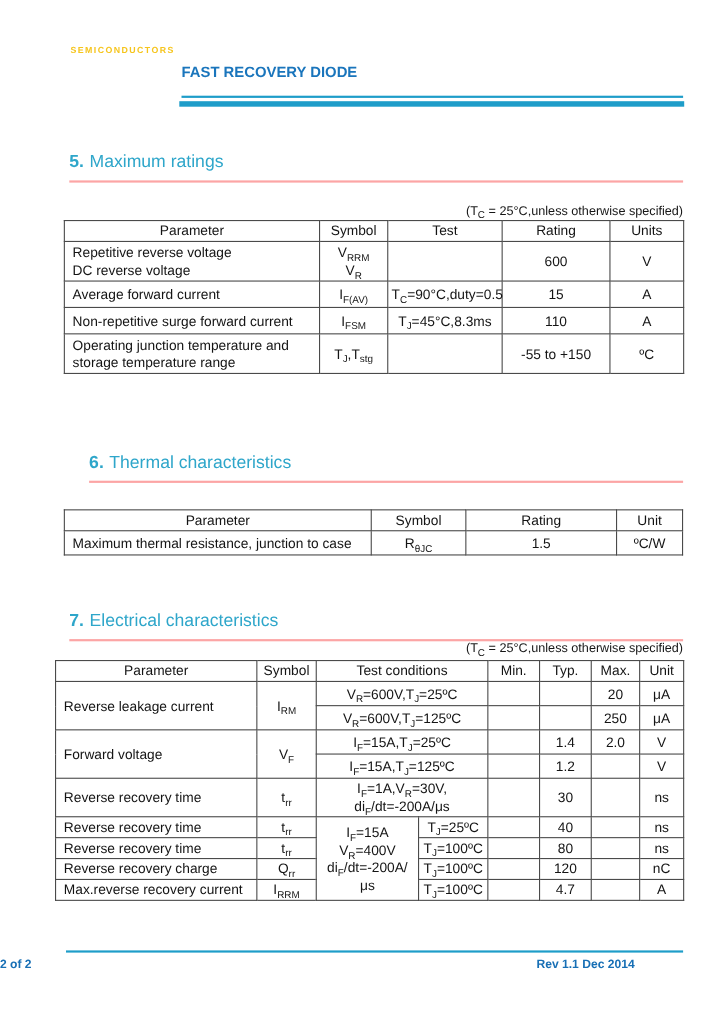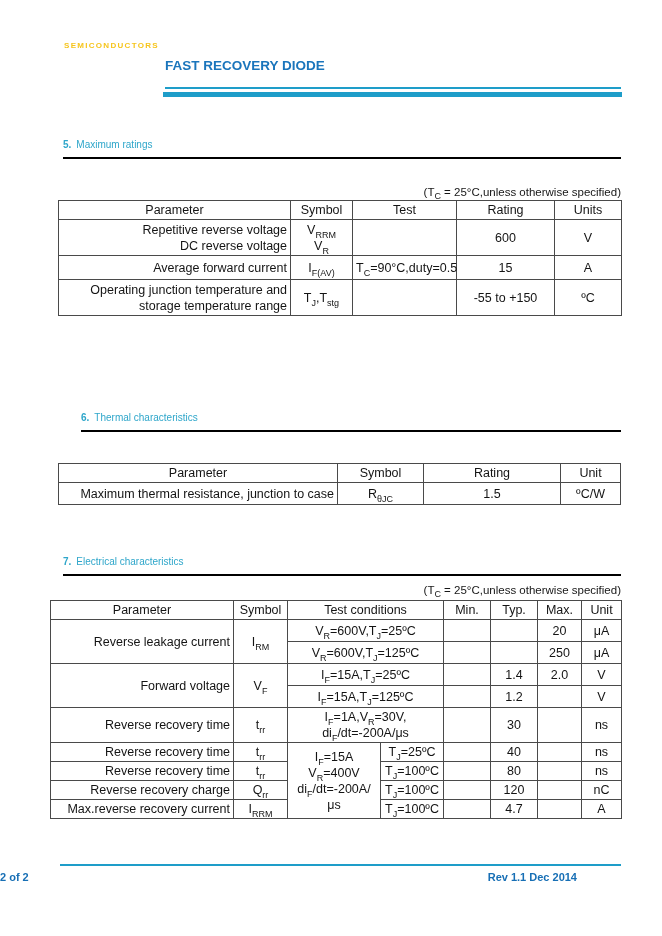--- a/index.html
+++ b/index.html
@@ -10,35 +10,35 @@
   .logo-block{position:absolute;left:64px;top:38px;}
   .logo-kia{font-size:41px;font-weight:bold;letter-spacing:-1px;color:#F6C51D;line-height:40px;}
   .logo-sub{font-size:8px;font-weight:bold;letter-spacing:1.3px;color:#F6C51D;margin-top:3px;}
   .prod-block{position:absolute;left:165px;top:44px;}
   .prod-line1,.prod-line2{font-size:13.5px;font-weight:bold;color:#1A75BC;line-height:18px;margin-top:13px;}
   .part-number{position:absolute;right:41px;top:46px;font-size:27px;color:#1E86C5;line-height:28px;}
   .rule-thin{position:absolute;left:165px;right:41px;top:87px;height:2px;background:#1E9DC9;}
   .rule-thick{position:absolute;left:163px;right:40px;top:92px;height:5px;background:#1E9DC9;}
 
   
-  .section-head{position:absolute;left:63px;right:41px;border-bottom:2px solid #000000;
-                padding-bottom:7px;font-size:10px;color:#2EA6CA;}
+  .section-head{position:absolute;left:63px;right:41px;border-bottom:2px solid #fca5a5;
+                padding-bottom:7px;font-size:16px;color:#2EA6CA;}
   .section-num{font-weight:bold;margin-right:5px;}
   .sh-5{top:139px;}
   .sh-6{top:412px;margin-left:18px;}
   .sh-7{top:556px;}
   .note{position:absolute;right:41px;font-size:11.5px;color:#161616;}
   .note-5{top:186px;}
   .note-7{top:584px;}
 
   
   table{border-collapse:collapse;table-layout:fixed;}
   td,th{border:1px solid #4a4a4a;font-size:12.5px;font-weight:normal;
         text-align:center;vertical-align:middle;padding:1px 3px;line-height:16px;color:#141414;}
-  .param{text-align:right;padding-left:7px;}
+  .param{text-align:left;padding-left:7px;}
   sub{font-size:9px;line-height:0;}
   .t-max{position:absolute;left:58px;top:200px;width:563px;}
   .t-thermal{position:absolute;left:58px;top:463px;width:562px;}
   .t-elec{position:absolute;left:50px;top:600px;width:571px;}
   .h17{height:17px;} .h18{height:18px;} .h19{height:19px;}
   .h22{height:22px;margin-top:24px;} .h23{height:23px;} .h24{height:24px;}
   .h30{height:30px;} .h36{height:36px;}
 
   
   .footer-rule{position:absolute;left:60px;right:41px;top:864px;height:2px;background:#1E9DC9;}
@@ -86,20 +86,27 @@
       <td>V<sub>RRM</sub><br>V<sub>R</sub></td>
       <td></td>
       <td>600</td>
       <td>V</td>
     </tr>
     <tr class="h24">
       <td class="param">Average forward current</td>
       <td>I<sub>F(AV)</sub></td>
       <td>T<sub>C</sub>=90°C,duty=0.5</td>
       <td>15</td>
+      <td>A</td>
+    </tr>
+    <tr class="h24">
+      <td class="param">Non-repetitive surge forward current</td>
+      <td>I<sub>FSM</sub></td>
+      <td>T<sub>J</sub>=45°C,8.3ms</td>
+      <td>110</td>
       <td>A</td>
     </tr>
     <tr class="h36">
       <td class="param">Operating junction temperature and<br>storage temperature range</td>
       <td>T<sub>J</sub>,T<sub>stg</sub></td>
       <td></td>
       <td>-55 to +150</td>
       <td>ºC</td>
     </tr>
   </tbody>

